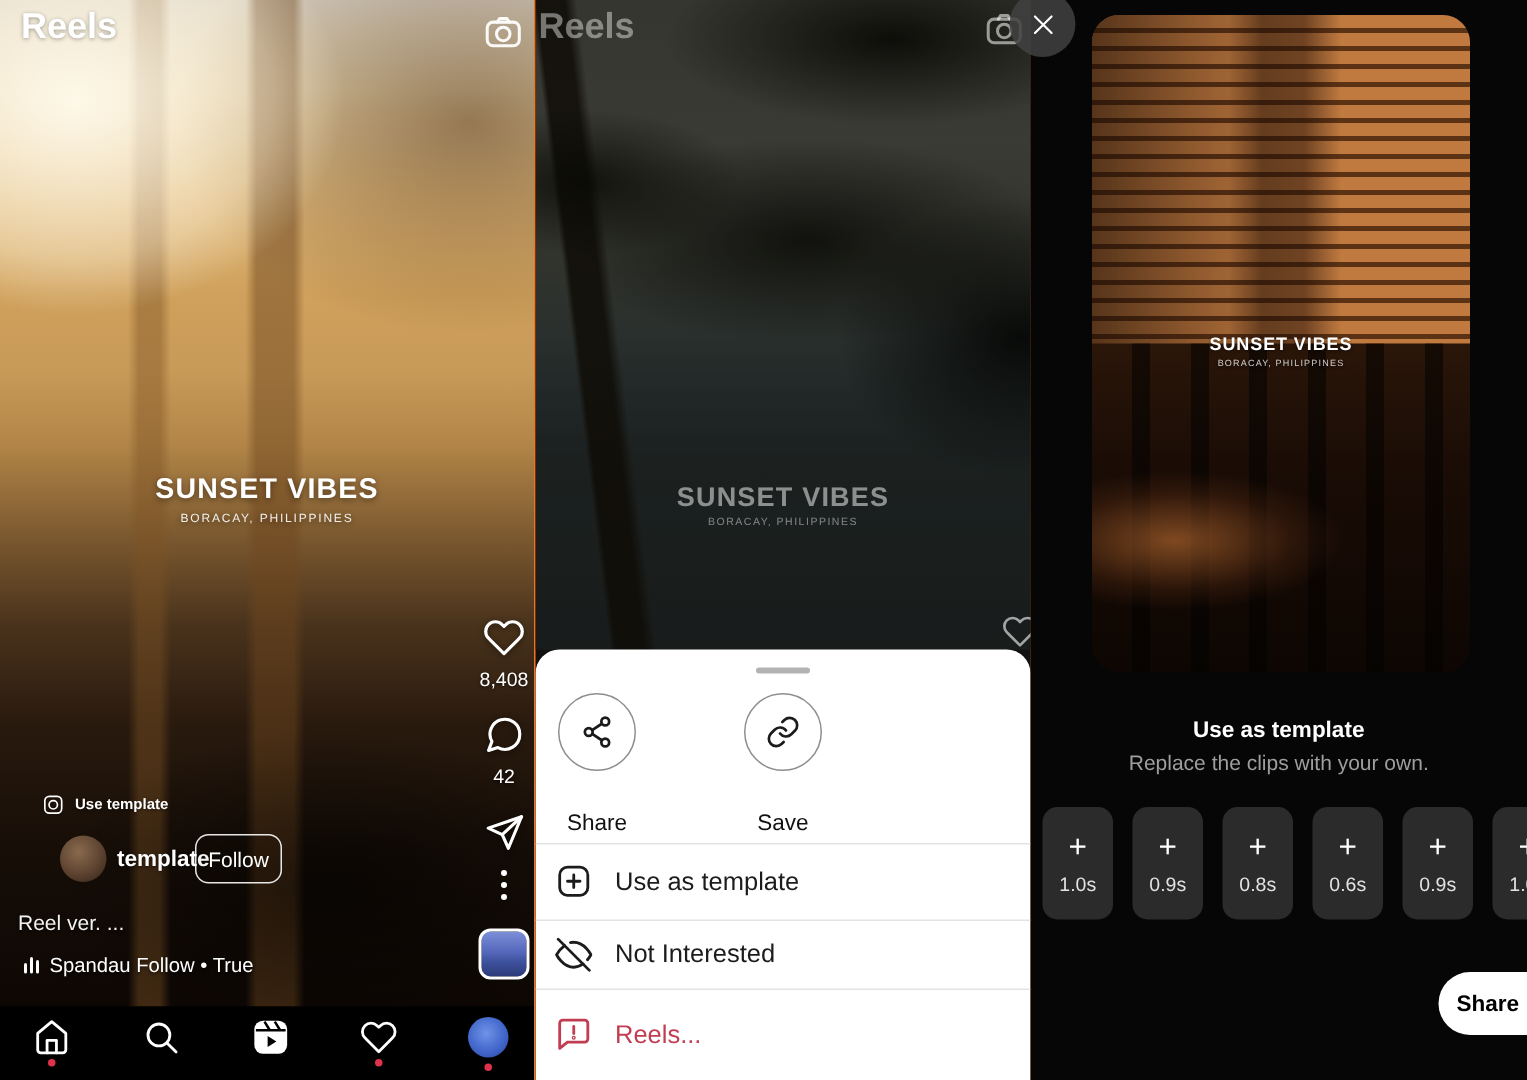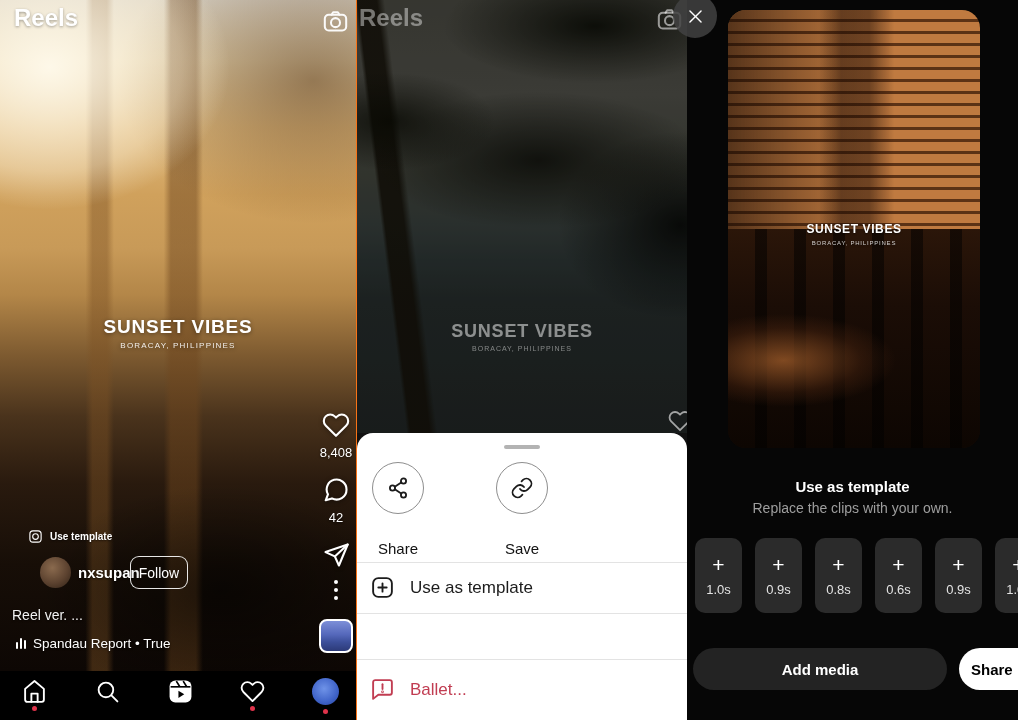--- a/index.html
+++ b/index.html
@@ -172,32 +172,32 @@
     <div class="rail-album"></div>
 
     <div class="pl-usetpl">
       <svg class="ic" viewBox="0 0 24 24">
           <rect x="3" y="3" width="18" height="18" rx="5"></rect>
           <circle cx="12" cy="12" r="4.5"></circle>
         </svg>
       <span class="pl-usetpl-label">Use template</span>
     </div>
     <div class="pl-avatar"></div>
-    <div class="pl-username">nxsupan</div>
+    <div class="pl-username">template</div>
     <div class="pl-follow">
       <span>Follow</span>
     </div>
     <div class="pl-caption">Reel ver. ...</div>
     <div class="pl-music">
       <span class="music-bars">
           <i></i>
           <i></i>
           <i></i>
         </span>
-      <span class="pl-music-label">Spandau Report • True</span>
+      <span class="pl-music-label">Spandau Follow • True</span>
     </div>
 
     <div class="pl-nav"></div>
     <div class="nav-icon" style="left:22px">
       <svg class="ic" viewBox="0 0 24 24">
           <path d="M3 9.5L12 2l9 7.5V20a2 2 0 0 1-2 2H5a2 2 0 0 1-2-2z"></path>
           <path d="M9 22v-8h6v8"></path>
         </svg>
     </div>
     <div class="nav-icon" style="left:95px">
@@ -271,28 +271,35 @@
 
       <div class="sheet-div" style="top:129px"></div>
       <div class="sheet-row" style="top:129px; height:51px">
         <svg class="ic" viewBox="0 0 24 24">
             <rect x="3" y="3" width="18" height="18" rx="5"></rect>
             <path d="M12 8v8M8 12h8"></path>
           </svg>
         <span class="sheet-row-label">Use as template</span>
       </div>
       <div class="sheet-div" style="top:180px"></div>
+      <div class="sheet-row" style="top:180px; height:46px">
+        <svg class="ic" viewBox="0 0 24 24">
+            <path d="M17.9 17.9A10 10 0 0 1 12 20c-7 0-11-8-11-8a18.4 18.4 0 0 1 5.1-5.9M9.9 4.2A9 9 0 0 1 12 4c7 0 11 8 11 8a18.5 18.5 0 0 1-2.2 3.2"></path>
+            <path d="M2 2l20 20"></path>
+          </svg>
+        <span class="sheet-row-label">Not Interested</span>
+      </div>
       <div class="sheet-div" style="top:226px"></div>
       <div class="sheet-row danger" style="top:226px; height:61px">
         <svg class="ic" viewBox="0 0 24 24">
             <path d="M21 15a2 2 0 0 1-2 2H8l-5 4V5a2 2 0 0 1 2-2h14a2 2 0 0 1 2 2z"></path>
             <path d="M12 7v4.5"></path>
             <circle cx="12" cy="14.2" r="0.4"></circle>
           </svg>
-        <span class="sheet-row-label">Ballet...</span>
+        <span class="sheet-row-label">Reels...</span>
       </div>
     </div>
   </div>
 
   <div class="panel-right">
     <div class="rp-preview">
       <div class="rp-blinds"></div>
       <div class="rp-bottom"></div>
       <div class="rp-preview-title">
         <div class="rp-pt">SUNSET VIBES</div>
@@ -323,23 +330,20 @@
       <div class="clip-tile">
         <span class="clip-plus">+</span>
         <span class="clip-dur">0.9s</span>
       </div>
       <div class="clip-tile">
         <span class="clip-plus">+</span>
         <span class="clip-dur">1.0s</span>
       </div>
     </div>
 
-    <div class="rp-addmedia">
-      <span>Add media</span>
-    </div>
     <div class="rp-next">
       <span>Share</span>
       <svg class="ic" viewBox="0 0 24 24" stroke-width="2.4">
           <path d="M9 4l8 8-8 8"></path>
         </svg>
     </div>
   </div>
 
   <div class="close-btn">
     <svg class="ic" viewBox="0 0 24 24" stroke-width="2.2">

